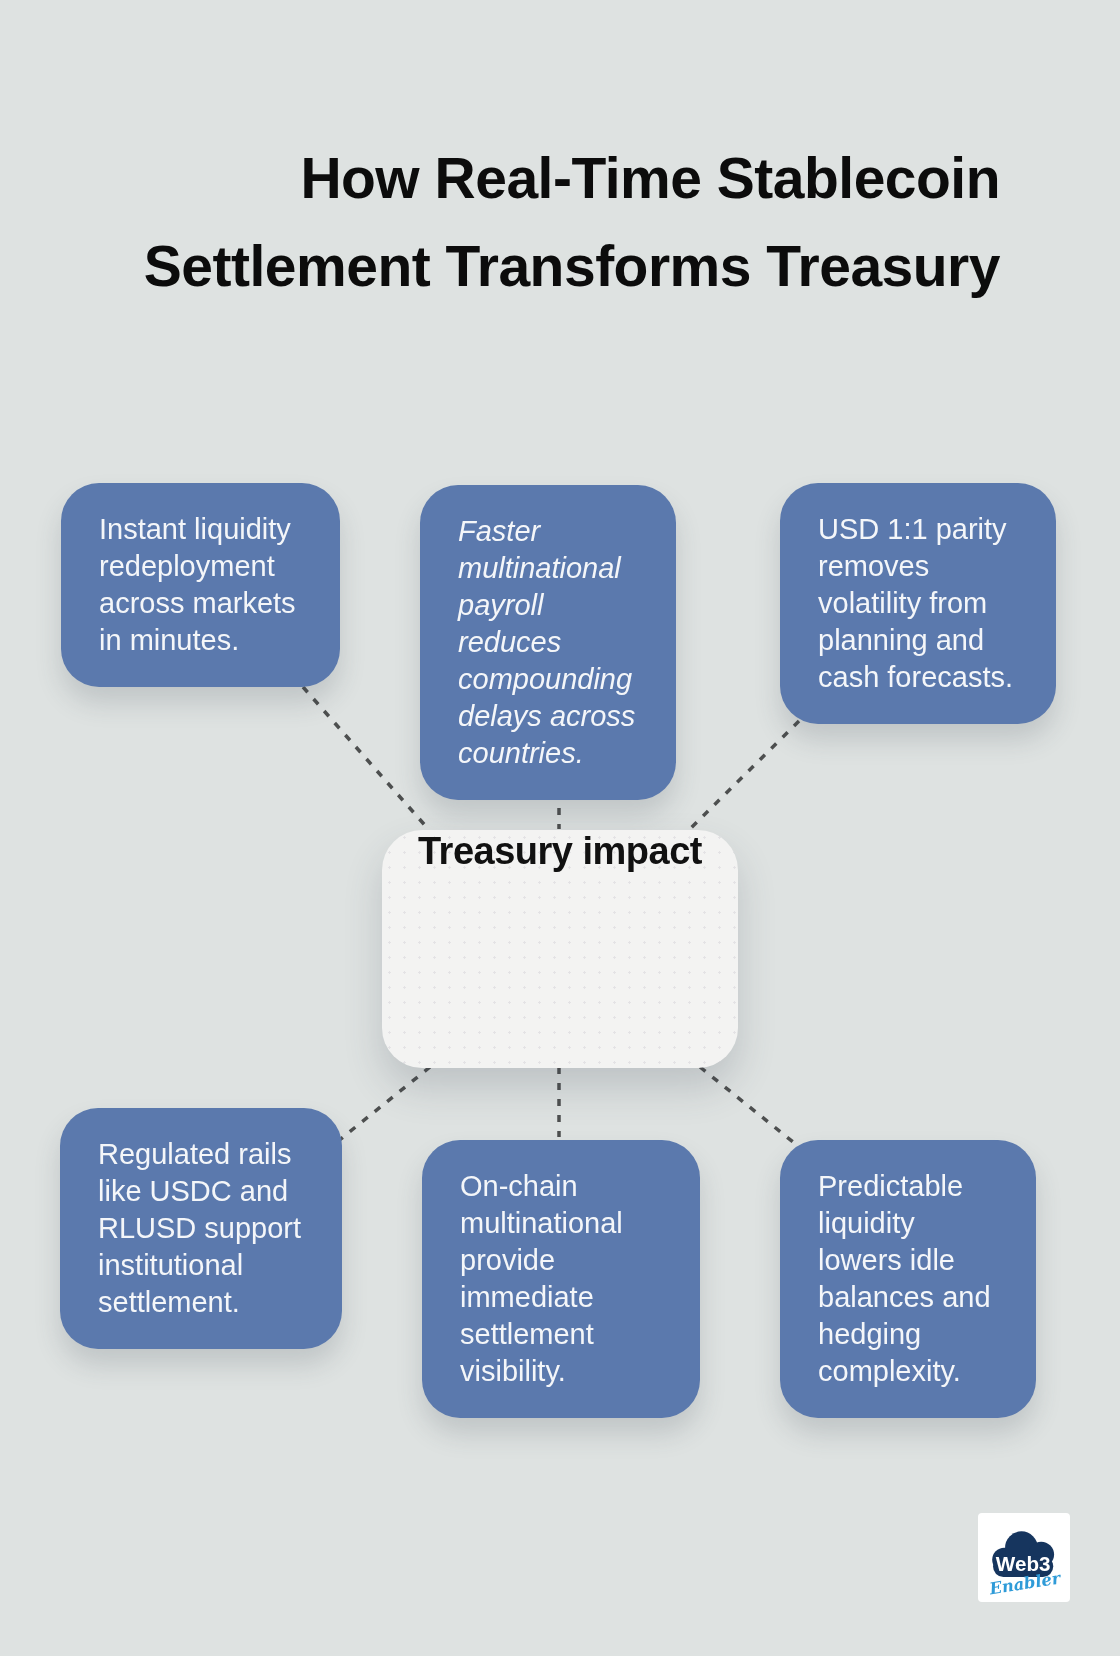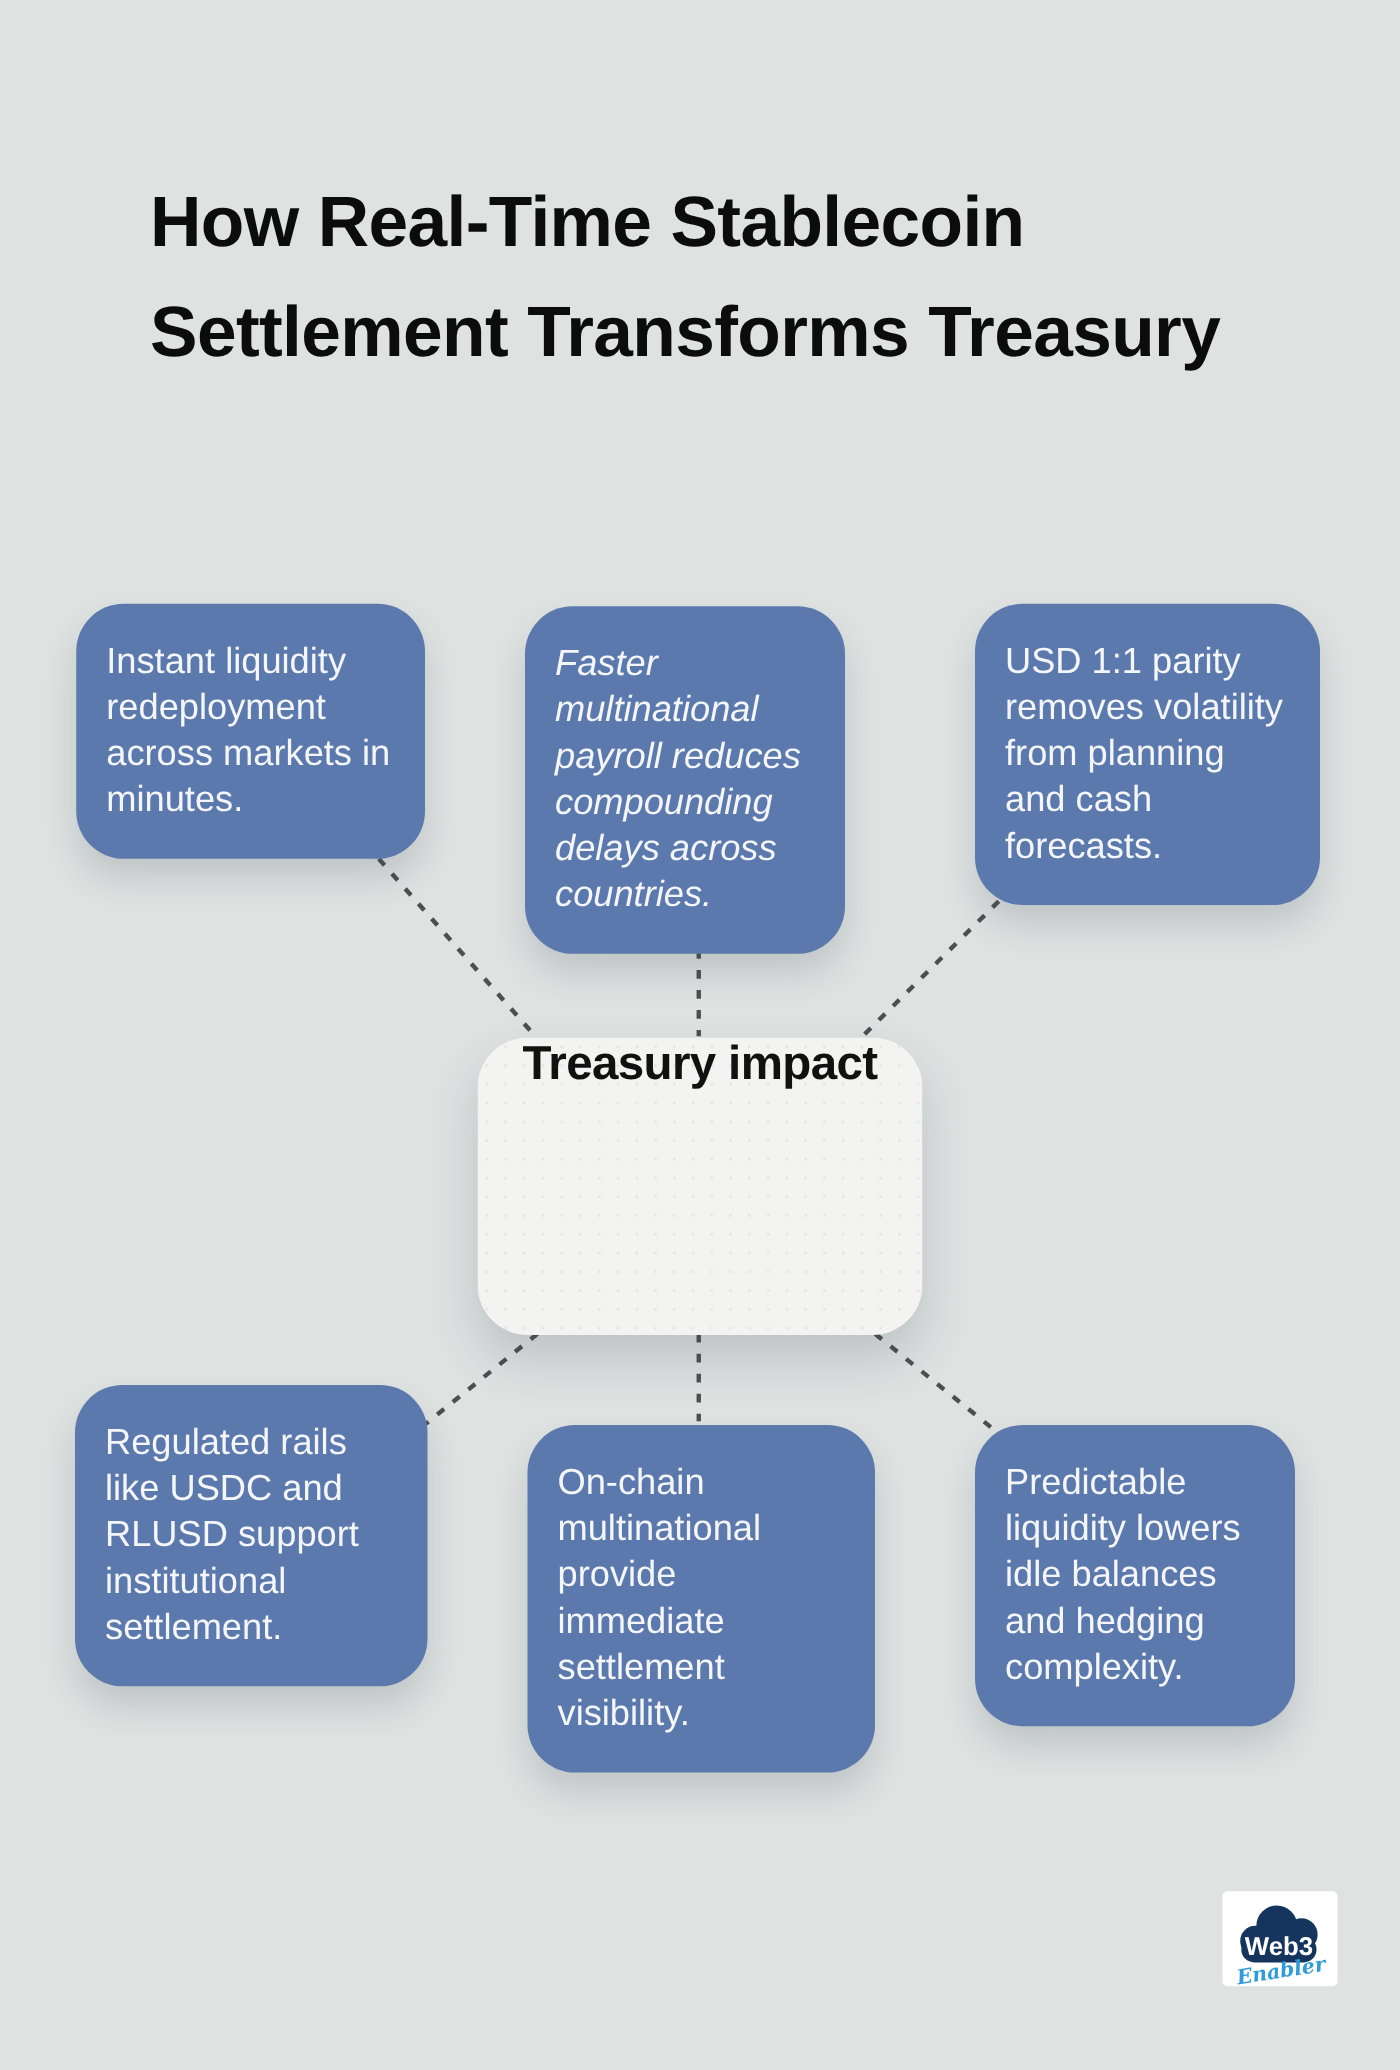--- a/index.html
+++ b/index.html
@@ -3,32 +3,32 @@
 <meta charset="utf-8">
 <style>
   html,body{margin:0;padding:0;}
   body{
     width:1120px;height:1656px;position:relative;overflow:hidden;
     background:var(--background,#dee2e1);
     font-family:"Liberation Sans",sans-serif;
   }
   .title{
     position:absolute;top:96px;left:50%;transform:translateX(-50%);
-    width:880px;text-align:left;
+    width:880px;text-align:right;
     font-size:57px;line-height:88px;font-weight:700;
     color:var(--title,#0c0c0c);letter-spacing:-0.5px;
   }
   .connectors{position:absolute;left:0;top:0;width:1120px;height:1656px;}
   .connector{stroke:var(--connector,#4d4f4f);stroke-width:3.5;fill:none;}
   .node{
     position:absolute;box-sizing:border-box;
     background:var(--node,#5b79ad);
     color:var(--node-text,#f4f6f9);
     border-radius:38px;
-    padding:28px 24px;
+    padding:28px 38px;
     font-size:29px;line-height:37px;
     box-shadow:0 16px 26px rgba(60,70,85,0.18);
   }
   .center-node{
     position:absolute;left:382px;top:830px;width:356px;height:238px;
     box-sizing:border-box;border-radius:40px;
     background-color:var(--center-bg,#f3f3f2);
     background-image:radial-gradient(rgba(120,110,130,0.12) 1px, transparent 1.2px);
     background-size:15px 15px;
     box-shadow:0 20px 38px rgba(60,70,85,0.20);
@@ -38,21 +38,21 @@
     font-size:38px;font-weight:700;color:var(--center-text,#111);
     letter-spacing:-0.5px;
   }
   .node-1{left:61px;top:483px;width:279px;min-height:200px;}
   .node-2{left:420px;top:485px;width:256px;min-height:275px;font-style:italic;}
   .node-3{left:780px;top:483px;width:276px;min-height:240px;}
   .node-4{left:60px;top:1108px;width:282px;min-height:238px;}
   .node-5{left:422px;top:1140px;width:278px;min-height:276px;}
   .node-6{left:780px;top:1140px;width:256px;min-height:237px;}
   .logo{
-    position:absolute;left:978px;top:1513px;width:92px;height:76px;
+    position:absolute;left:978px;top:1513px;width:92px;height:89px;
     background:#ffffff;border-radius:4px;
     display:flex;align-items:center;justify-content:center;
   }
 </style>
 </head>
 <body style="--background: #dee2e1; --title: #0c0c0c; --node: #5b79ad; --node-text: #f4f6f9; --center-bg: #f3f3f2; --center-text: #111111; --connector: #4d4f4f; --logo-navy: #16355e; --logo-blue: #2f9bd8;">
 
 <h1 class="title">How Real-Time Stablecoin Settlement Transforms Treasury</h1>
 
 <svg class="connectors" viewBox="0 0 1120 1656" xmlns="http://www.w3.org/2000/svg">

